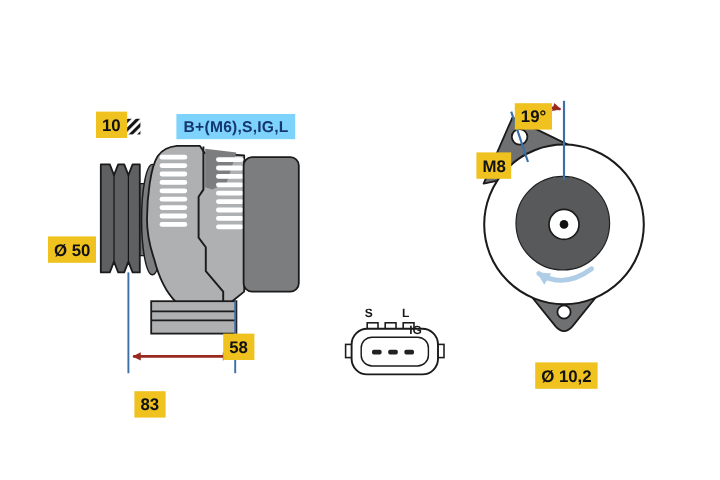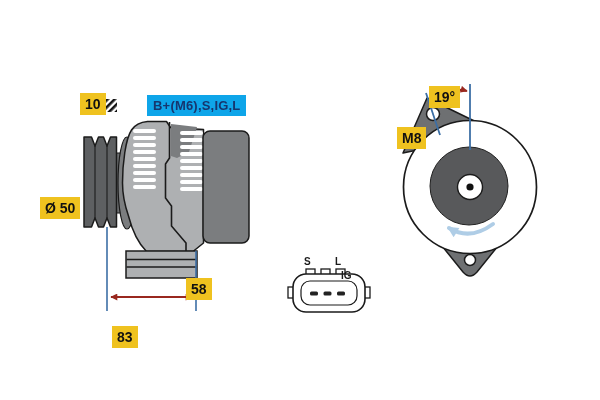--- a/index.html
+++ b/index.html
@@ -7,21 +7,21 @@
     position:relative;width:600px;height:400px;background:#ffffff;
     font-family:"Liberation Sans",sans-serif;overflow:hidden;
   }
   #drawing{position:absolute;left:0;top:0;}
   .tag{
     position:absolute;background:#efc21f;color:#111;
     font-weight:bold;font-size:14px;line-height:1;
     padding:4px 5px;white-space:nowrap;margin-top:22px;
   }
   .term{
-    position:absolute;background:#0ea5e9;color:#16366e;
+    position:absolute;background:#7dd3fc;color:#16366e;
     font-weight:bold;font-size:13px;line-height:1;
     padding:4px 6px;white-space:nowrap;letter-spacing:0.2px;
   }
   .pin-lbl{
     position:absolute;color:#1a1a1a;font-weight:600;font-size:10px;line-height:1;
   }
 </style>
 </head>
 <body>
 
@@ -147,18 +147,19 @@
   <div class="tag" style="left:40px;top:175px;">Ø 50</div>
 
   <div class="tag" style="left:186px;top:256px;">58</div>
 
   <div class="tag" style="left:112px;top:304px;">83</div>
 
   <div class="tag" style="left:429px;top:64px;">19°</div>
 
   <div class="tag" style="left:397px;top:105px;">M8</div>
 
+  <div class="tag" style="left:446px;top:280px;">Ø 10,2</div>
 
   <span class="pin-lbl" style="left:304px;top:257px;">S</span>
   <span class="pin-lbl" style="left:317px;top:271px;margin-left:24px;">IG</span>
   <span class="pin-lbl" style="left:335px;top:257px;">L</span>
 
 </div>
 
 </body></html>

